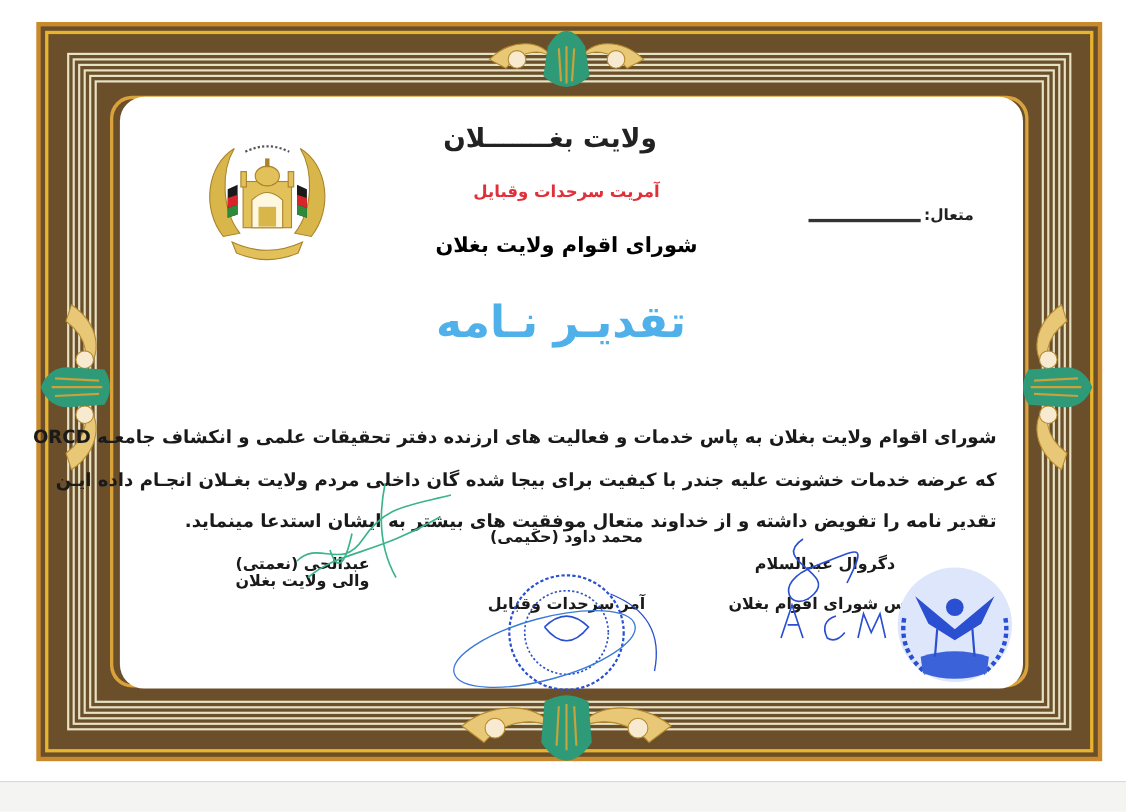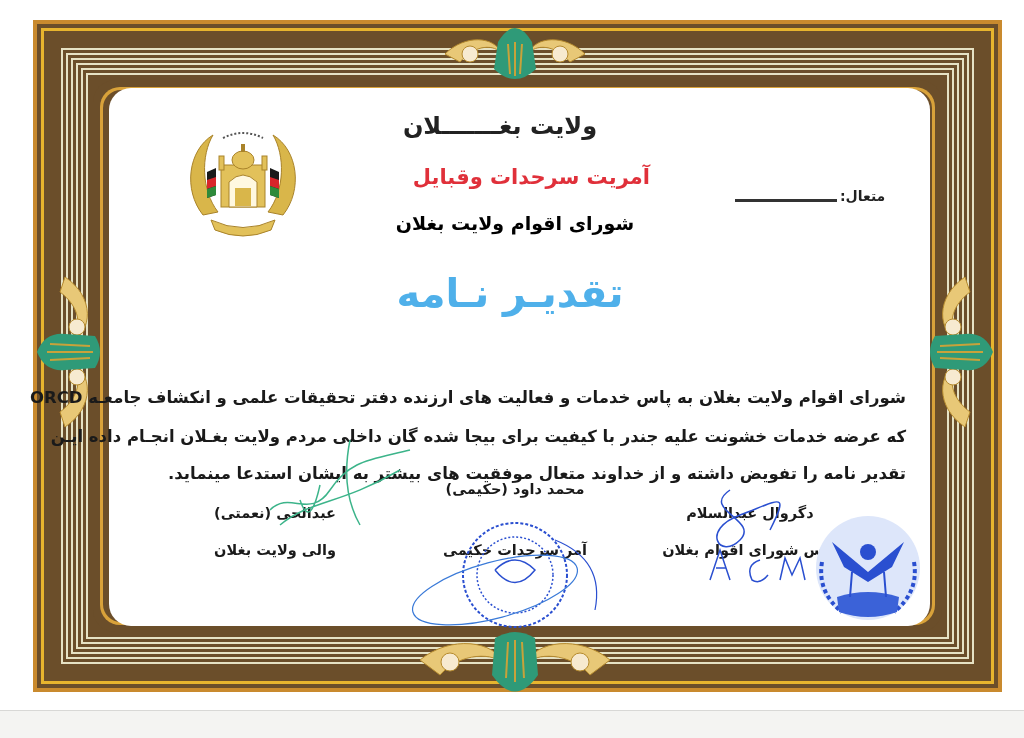--- a/index.html
+++ b/index.html
@@ -16,21 +16,21 @@
   .inner-dark { position:absolute; left:60px; top:60px; right:60px; bottom:60px; background:#6b4e2a; border-radius:22px; }
   .inner-gold { position:absolute; left:67px; top:67px; right:67px; bottom:67px; background:#d9a23a; border-radius:20px; }
   .inner-gold2 { position:absolute; left:70px; top:70px; right:70px; bottom:70px; background:#6b4e2a; border-radius:18px; }
   .inner-white { position:absolute; left:76px; top:68px; right:72px; bottom:66px; background:#ffffff; border-radius:22px; }
 
   .ornament { position:absolute; }
   .content { position:absolute; left:0; top:0; width:1024px; height:738px; }
   .rtl { direction:rtl; unicode-bidi:embed; }
   .t { position:absolute; font-weight:bold; white-space:nowrap; }
   .province { left:380px; top:112px; width:240px; text-align:center; font-size:24px; color:#222; }
-  .directorate { left:380px; top:165px; width:270px; font-size:21px; color:#e0303a; }
+  .directorate { left:380px; top:165px; width:270px; text-align:center; font-size:15px; color:#e0303a; }
   .council { left:380px; top:212px; width:270px; text-align:center; font-size:19px; color:#000000; }
   .title { left:380px; top:270px; width:260px; text-align:center; font-size:40px; color:#4fb0ea; letter-spacing:2px; }
   .number-label { left:840px; top:188px; font-size:14px; color:#222; }
   .number-line { position:absolute; left:735px; top:199px; width:102px; height:3px; background:#333; }
   .body-line { right:118px; font-size:16.5px; color:#1a1a1a;margin-top:36px; }
   .l1 { top:352px; }
   .l2 { top:391px; }
   .l3 { top:428px; }
   .sig-name, .sig-role { font-size:14.5px; color:#1a1a1a; text-align:center; }
   .emblem { position:absolute; left:183px; top:120px; width:120px; height:120px; }
@@ -124,24 +124,24 @@
   <div class="number-line"></div>
 
   <div class="t rtl body-line l1">شورای اقوام ولایت بغلان به پاس خدمات و فعالیت های ارزنده دفتر تحقیقات علمی و انکشاف جامعـه ORCD</div>
   <div class="t rtl body-line l2">که عرضه خدمات خشونت علیه جندر با کیفیت برای بیجا شده گان داخلی مردم ولایت بغـلان انجـام داده ایـن</div>
   <div class="t rtl body-line l3">تقدیر نامه را تفویض داشته و از خداوند متعال موفقیت های بیشتر به ایشان استدعا مینماید.</div>
 
   <div class="t rtl sig-name" style="left:660px;top:505px;width:180px;">دگروال عبدالسلام</div>
   <div class="t rtl sig-role" style="left:660px;top:542px;width:180px;">ریس شورای اقوام بغلان</div>
 
   <div class="t rtl sig-name" style="left:430px;top:481px;width:170px;">محمد داود (حکیمی)</div>
-  <div class="t rtl sig-role" style="left:430px;top:542px;width:170px;">آمر سرحدات حکیمی</div>
+  <div class="t rtl sig-role" style="left:430px;top:542px;width:170px;">آمر سرحدات وقبایل</div>
 
   <div class="t rtl sig-name" style="left:200px;top:505px;width:150px;">عبدالحی (نعمتی)</div>
-  <div class="t rtl sig-role" style="left:200px;top:542px;width:150px;">والی ولایت بغلان</div>
+  <div class="t rtl sig-role" style="left:200px;top:521px;width:150px;">والی ولایت بغلان</div>
 
   <svg class="seal" style="left:250px;top:430px;" width="180" height="110" viewBox="0 0 180 110">
     <path d="M20 80 C40 60 60 90 80 60 S120 30 160 20 M30 95 C60 70 90 75 150 40 M50 70 Q60 100 70 55 M100 10 Q90 60 110 95" fill="none" stroke="#3cb48a" stroke-width="1.5"></path>
   </svg>
   <svg class="seal" style="left:405px;top:500px;" width="220" height="150" viewBox="0 0 220 150">
     <circle cx="110" cy="75" r="52" fill="none" stroke="#2a4fd0" stroke-width="2" stroke-dasharray="3 2"></circle>
     <circle cx="110" cy="75" r="38" fill="none" stroke="#2a4fd0" stroke-width="1.5" stroke-dasharray="2 2"></circle>
     <path d="M90 70 Q110 50 130 70 Q110 95 90 70" fill="none" stroke="#2a4fd0" stroke-width="1.5"></path>
     <ellipse cx="90" cy="90" rx="85" ry="28" fill="none" stroke="#3a7ad8" stroke-width="1.2" transform="rotate(-15 90 90)"></ellipse>
     <path d="M150 40 Q200 60 190 110" fill="none" stroke="#2a4fd0" stroke-width="1.2"></path>

